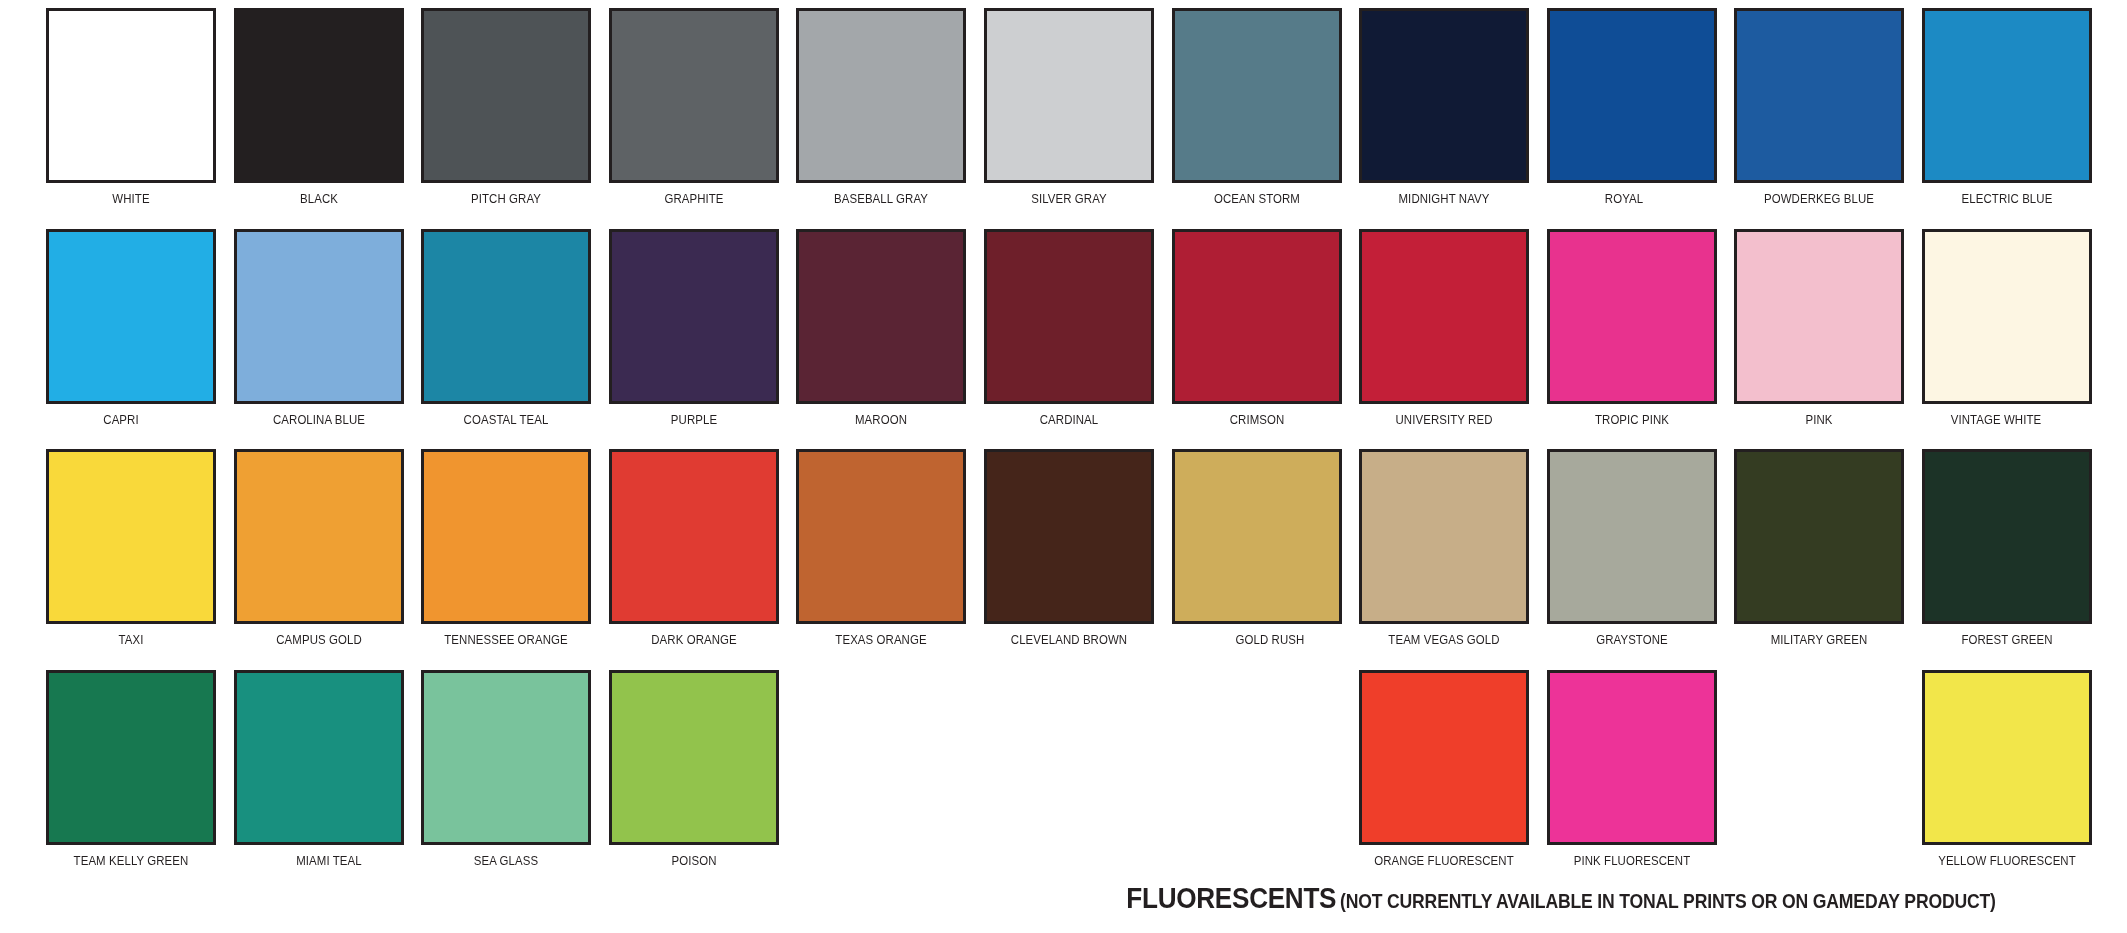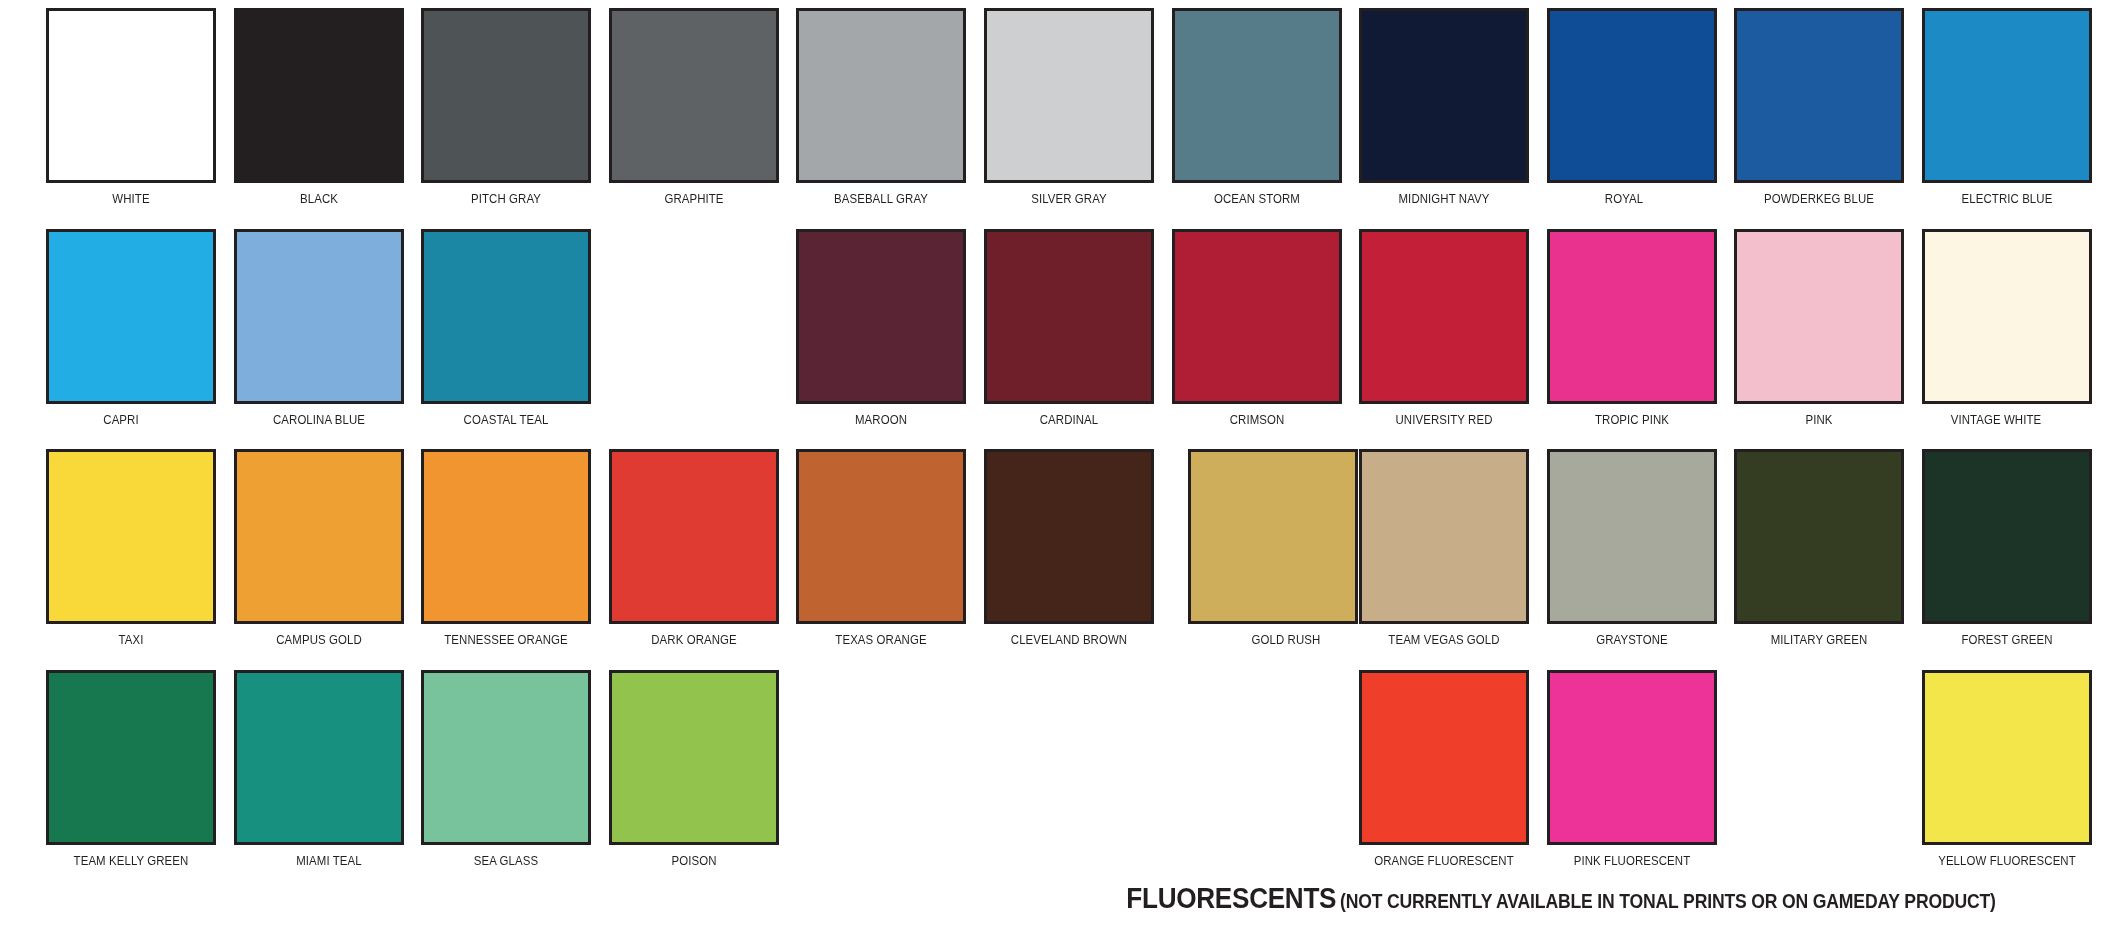--- a/index.html
+++ b/index.html
@@ -130,20 +130,24 @@
       <div class="swatch-label">CAPRI</div>
     </div>
     <div class="swatch-cell" style="left: 233.6px; top: 228.7px; width: 170px;">
       <div class="swatch-chip" style="width: 170px; height: 175px; background: rgb(126, 174, 219);"></div>
       <div class="swatch-label">CAROLINA BLUE</div>
     </div>
     <div class="swatch-cell" style="left: 421.2px; top: 228.7px; width: 170px;">
       <div class="swatch-chip" style="width: 170px; height: 175px; background: rgb(28, 134, 165);"></div>
       <div class="swatch-label">COASTAL TEAL</div>
     </div>
+    <div class="swatch-cell" style="left: 608.8px; top: 228.7px; width: 170px;">
+      <div class="swatch-chip" style="width: 170px; height: 175px; background: rgb(59, 42, 81);"></div>
+      <div class="swatch-label">PURPLE</div>
+    </div>
     <div class="swatch-cell" style="left: 796.4px; top: 228.7px; width: 170px;">
       <div class="swatch-chip" style="width: 170px; height: 175px; background: rgb(90, 36, 52);"></div>
       <div class="swatch-label">MAROON</div>
     </div>
     <div class="swatch-cell" style="left: 984px; top: 228.7px; width: 170px;">
       <div class="swatch-chip" style="width: 170px; height: 175px; background: rgb(110, 31, 42);"></div>
       <div class="swatch-label">CARDINAL</div>
     </div>
     <div class="swatch-cell" style="left: 1171.6px; top: 228.7px; width: 170px;">
       <div class="swatch-chip" style="width: 170px; height: 175px; background: rgb(175, 30, 52);"></div>
@@ -182,21 +186,21 @@
       <div class="swatch-label">DARK ORANGE</div>
     </div>
     <div class="swatch-cell" style="left: 796.4px; top: 449.4px; width: 170px;">
       <div class="swatch-chip" style="width: 170px; height: 175px; background: rgb(191, 100, 48);"></div>
       <div class="swatch-label">TEXAS ORANGE</div>
     </div>
     <div class="swatch-cell" style="left: 984px; top: 449.4px; width: 170px;">
       <div class="swatch-chip" style="width: 170px; height: 175px; background: rgb(69, 37, 26);"></div>
       <div class="swatch-label">CLEVELAND BROWN</div>
     </div>
-    <div class="swatch-cell" style="left: 1171.6px; top: 449.4px; width: 196px; margin-left: 16px;">
+    <div class="swatch-cell" style="left: 1171.6px; top: 449.4px; width: 196px;">
       <div class="swatch-chip" style="width: 170px; height: 175px; background: rgb(206, 173, 91);"></div>
       <div class="swatch-label">GOLD RUSH</div>
     </div>
     <div class="swatch-cell" style="left: 1359.2px; top: 449.4px; width: 170px;">
       <div class="swatch-chip" style="width: 170px; height: 175px; background: rgb(199, 174, 136);"></div>
       <div class="swatch-label">TEAM VEGAS GOLD</div>
     </div>
     <div class="swatch-cell" style="left: 1734.4px; top: 449.4px; width: 170px;">
       <div class="swatch-chip" style="width: 170px; height: 175px; background: rgb(52, 60, 34);"></div>
       <div class="swatch-label">MILITARY GREEN</div>

